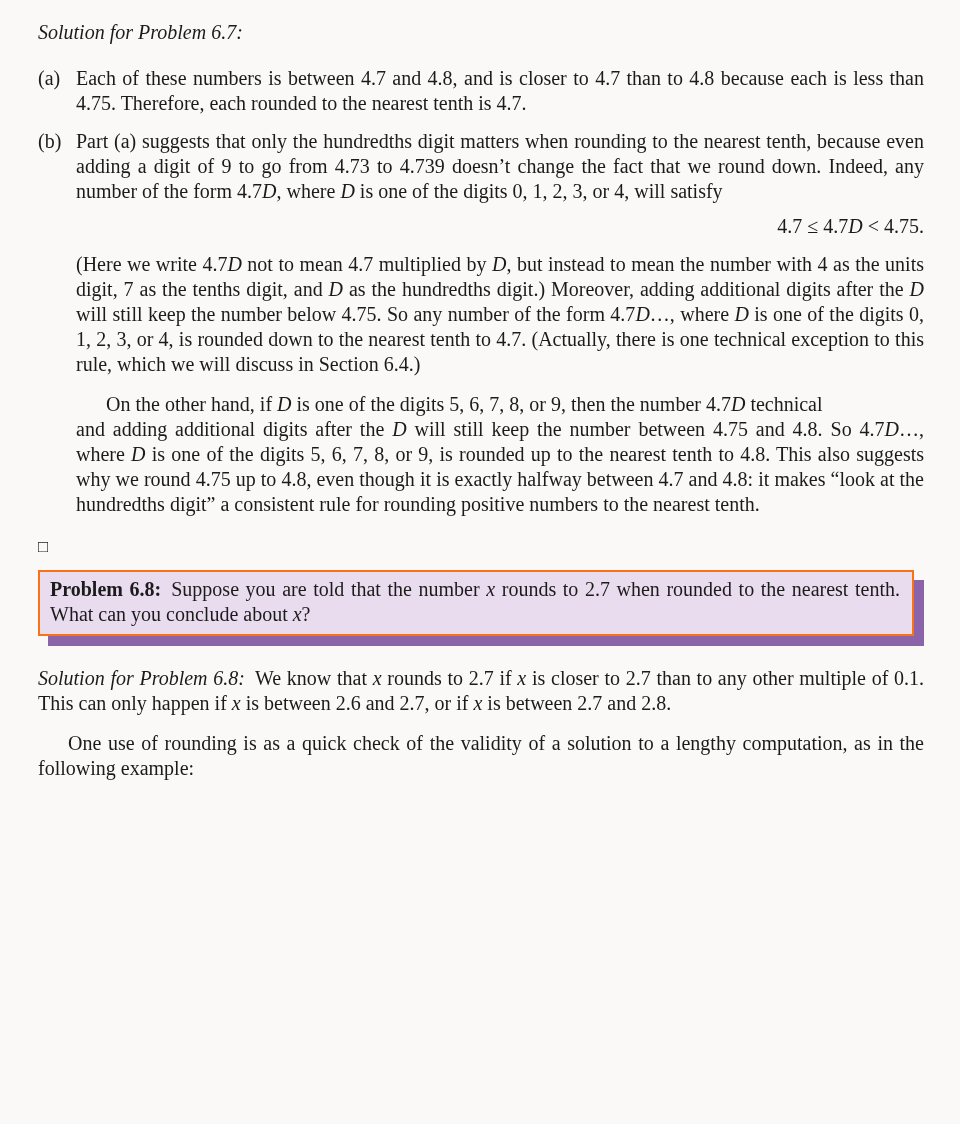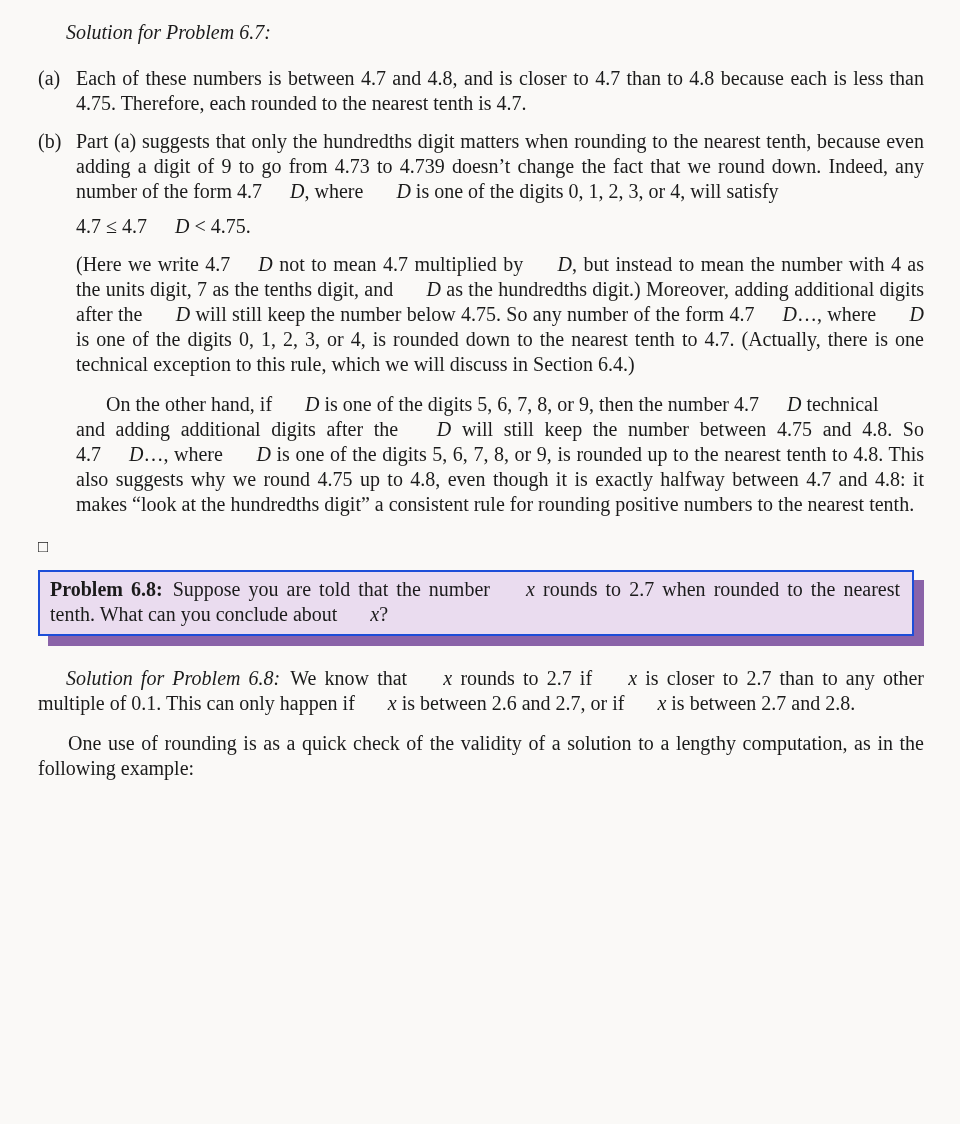--- a/index.html
+++ b/index.html
@@ -11,35 +11,35 @@
     box-sizing: border-box;
     margin: 0 auto;
     background: #faf9f7;
     color: #1b1b1b;
     font-family: "Liberation Serif", "DejaVu Serif", serif;
     font-size: 20px;
     line-height: 25px;
     padding: 20px 36px 10px 38px;
     overflow: hidden;
   }
-  .run-i { font-style: italic; margin-left: 28px; }
+  .run-i { font-style: italic; }
   .run-b { font-weight: bold; }
   .heading { margin: 0 0 21px 0; }
   .list-item { display: flex; margin: 0 0 13px 0; }
   .item-label { flex: 0 0 38px; }
   .item-body { flex: 1 1 auto; text-align: justify; }
   .para { text-align: justify; margin: 0 0 15px 0; }
   .para.no-margin { margin-bottom: 0; }
   .indent { text-indent: 30px; }
-  .equation { text-align: left; margin: 10px 0 13px 0; }
+  .equation { text-align: right; margin: 10px 0 13px 0; }
   .equation.wide { margin: 22px 0 22px 0; }
   .qed-line { margin: 20px 0 13px 0; font-size: 17px; line-height: 20px; }
   .problem-box {
     background: #eadcef;
-    border: 2px solid #1d4ed8;
+    border: 2px solid #f97316;
     box-shadow: 10px 10px 0 0 #8a63a8;
     padding: 5px 12px 7px 10px;
     margin: 0 10px 30px 0;
     text-align: justify;
   }
   .sol-para { text-align: justify; margin: 0 0 15px 0; }
 </style>
 </head>
 <body>
 

